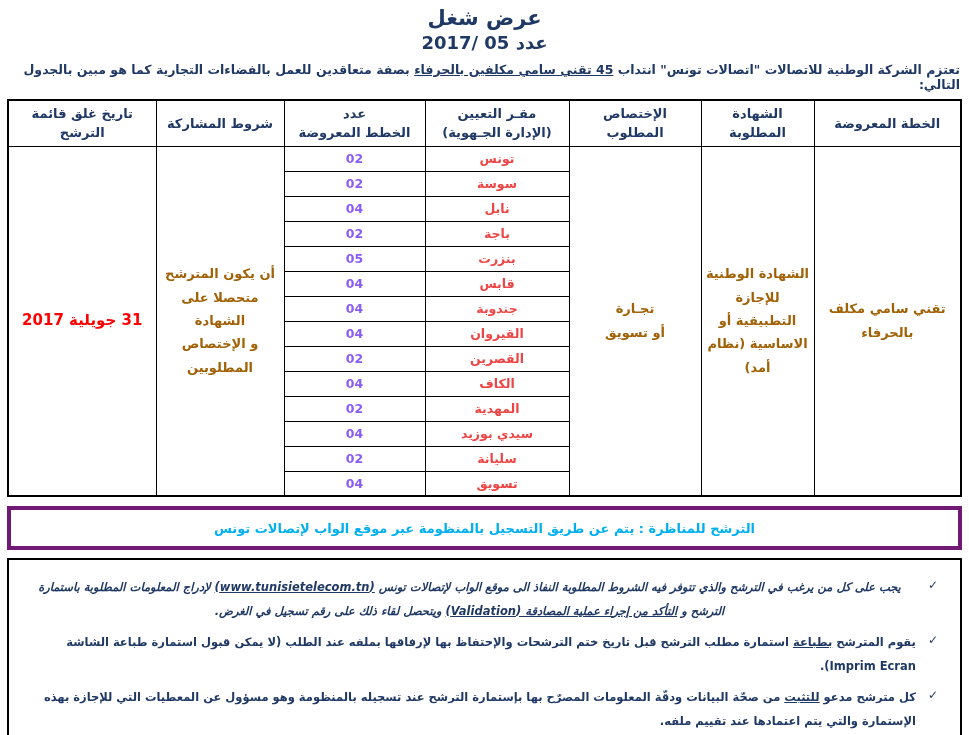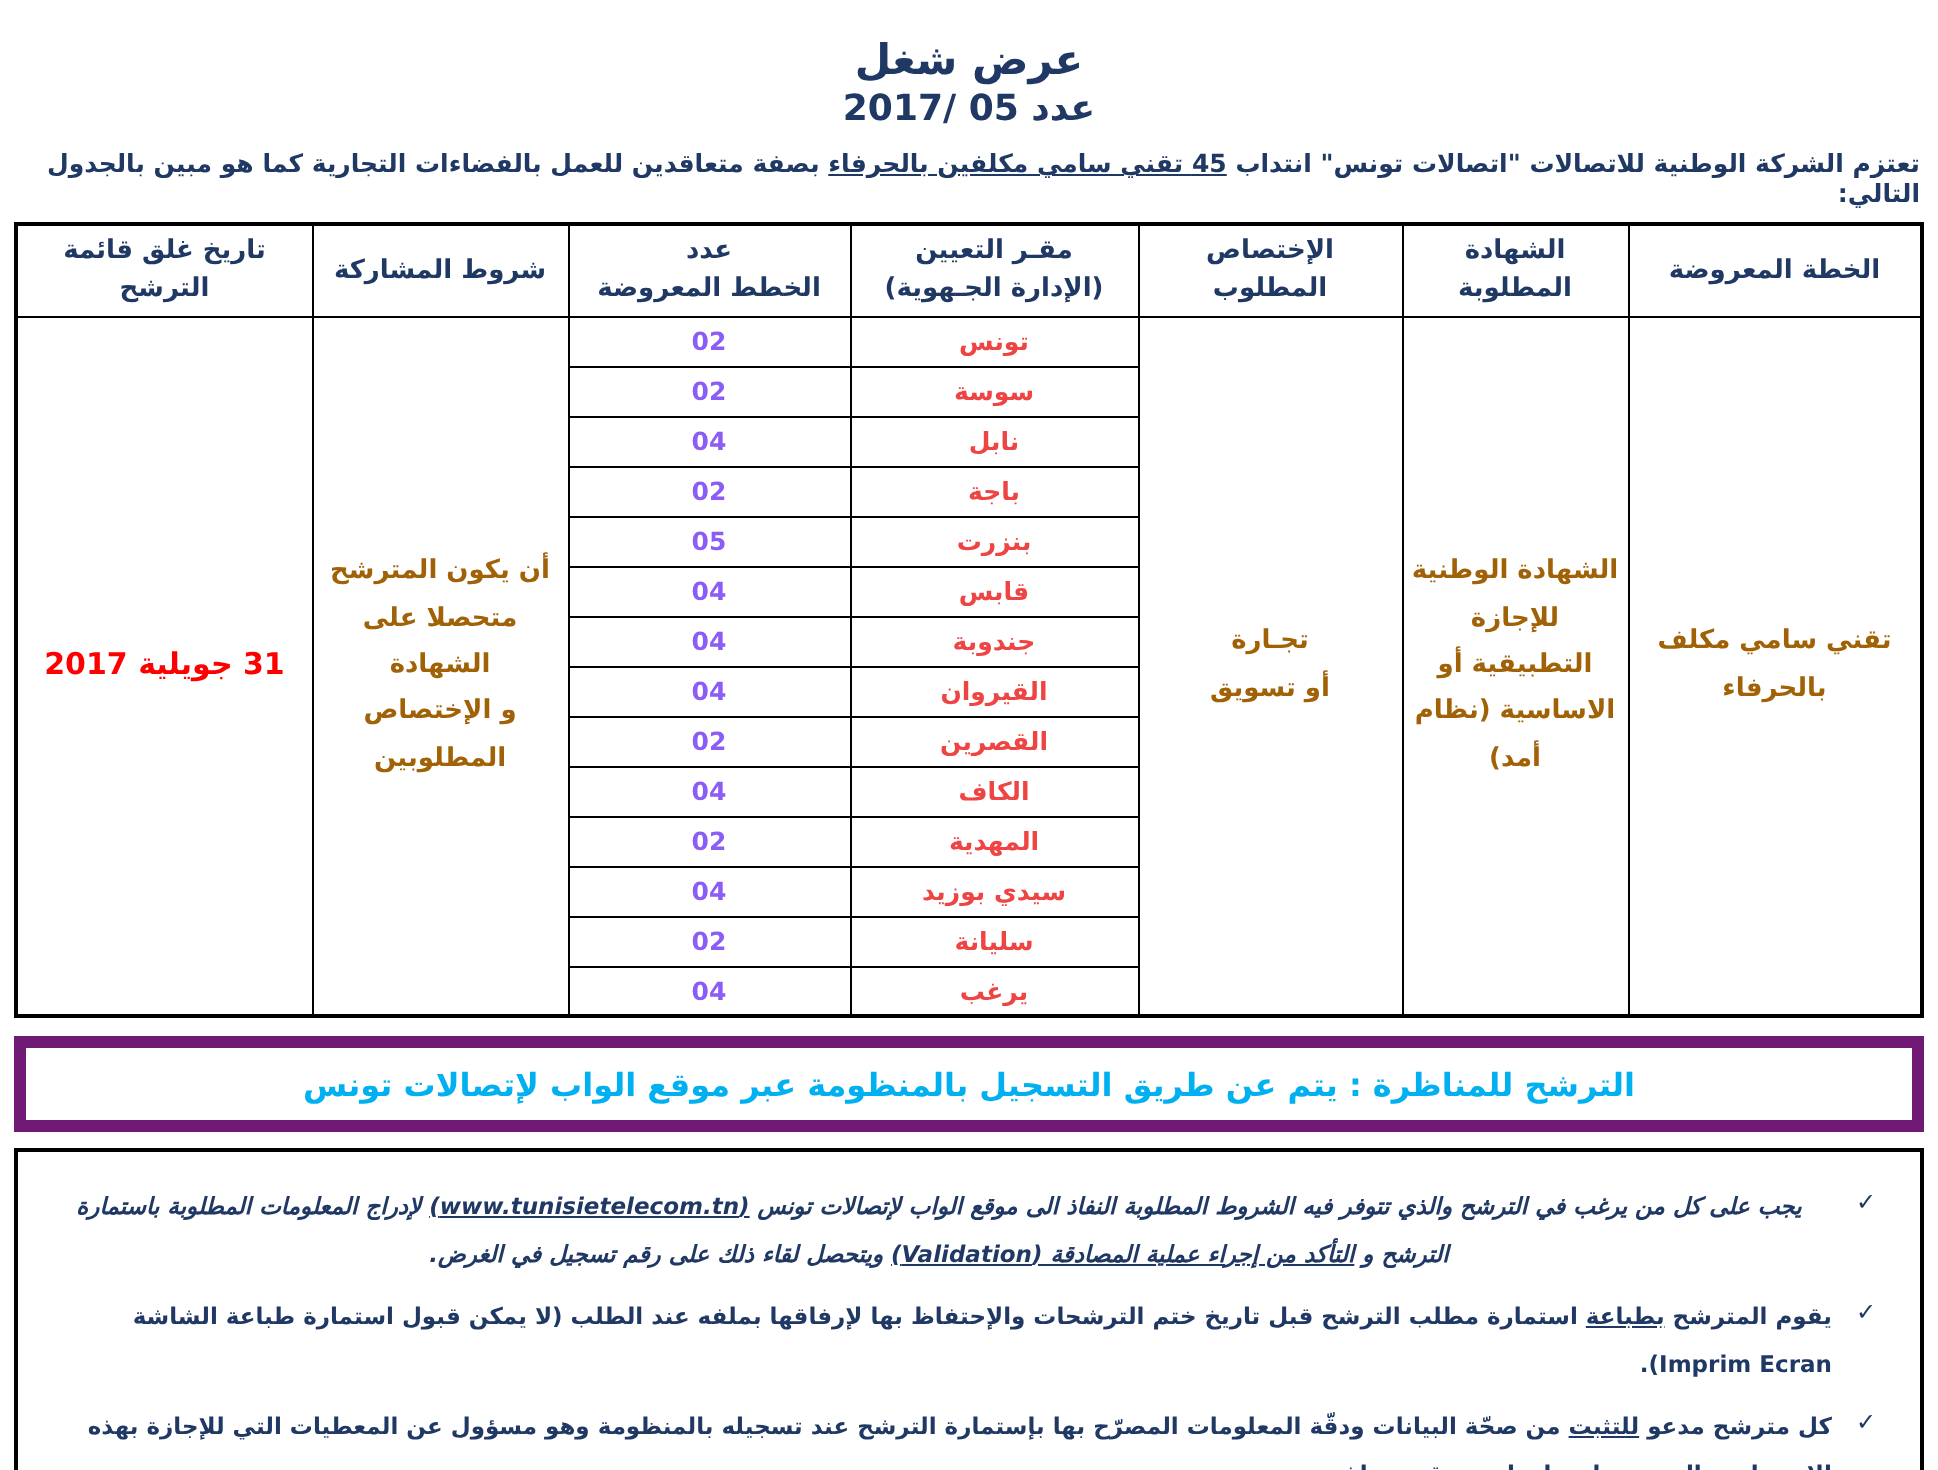--- a/index.html
+++ b/index.html
@@ -1,21 +1,21 @@
 <!DOCTYPE html>
 <html lang="ar" dir="rtl"><head>
 <meta charset="utf-8">
 <style>
   html, body { margin: 0; padding: 0; background: #ffffff; }
   body {
     width: 969px; height: 735px; overflow: hidden;
     font-family: "DejaVu Sans", sans-serif;
     direction: rtl;
   }
-  .page { box-sizing: border-box; width: 969px; height: 620px; padding: 16px 7px; }
+  .page { box-sizing: border-box; width: 969px; height: 620px; padding: 4px 7px; }
 
   .title {
     margin: 2px 0 0; text-align: center;
     color: #1f3864; font-size: 21px; font-weight: bold; letter-spacing: 1px;
   }
   .subtitle {
     margin-top: 2px; text-align: center;
     color: #1f3864; font-size: 18px; font-weight: bold;
   }
   .intro {
@@ -35,23 +35,23 @@
   .offer-table th {
     color: #1f3864; font-size: 13px; font-weight: bold; height: 46px; line-height: 1.5;
   }
   .offer-table tbody tr { height: 25px; }
   td.city  { color: #ef4444; font-size: 12.5px; font-weight: bold; }
   td.count { color: #8b5cf6; font-size: 12.5px; font-weight: bold; }
   td.merged { color: #a16207; font-size: 13px; font-weight: bold; line-height: 1.8; }
   td.closing { color: #ff0000; font-size: 15px; font-weight: bold; }
 
   .banner {
-    margin-top: 9px; height: 36px; border: 6px solid #701a75;
+    margin-top: 9px; height: 36px; border: 4px solid #701a75;
     display: flex; align-items: center; justify-content: center;
-    color: #00b0f0; font-size: 16px; font-weight: bold;
+    color: #00b0f0; font-size: 13px; font-weight: bold;
   }
 
   .notes {
     box-sizing: border-box;
     margin-top: 8px; border: 2px solid #000;
     padding: 16px 22px 8px 14px; min-height: 176px;
   }
   .note {
     display: flex; align-items: flex-start; gap: 12px;
     color: #1f3864; font-size: 11.5px; font-weight: bold;
@@ -161,21 +161,21 @@
         </tr>
       <tr>
           <td class="city">سيدي بوزيد</td>
           <td class="count">04</td>
         </tr>
       <tr>
           <td class="city">سليانة</td>
           <td class="count">02</td>
         </tr>
       <tr>
-          <td class="city">يرغب</td>
+          <td class="city">تسويق</td>
           <td class="count">04</td>
         </tr>
     </tbody>
   </table>
 
   <div class="banner">
     <span>الترشح للمناظرة : يتم عن طريق  التسجيل بالمنظومة عبر موقع الواب لإتصالات تونس</span>
   </div>
 
   <div class="notes">

